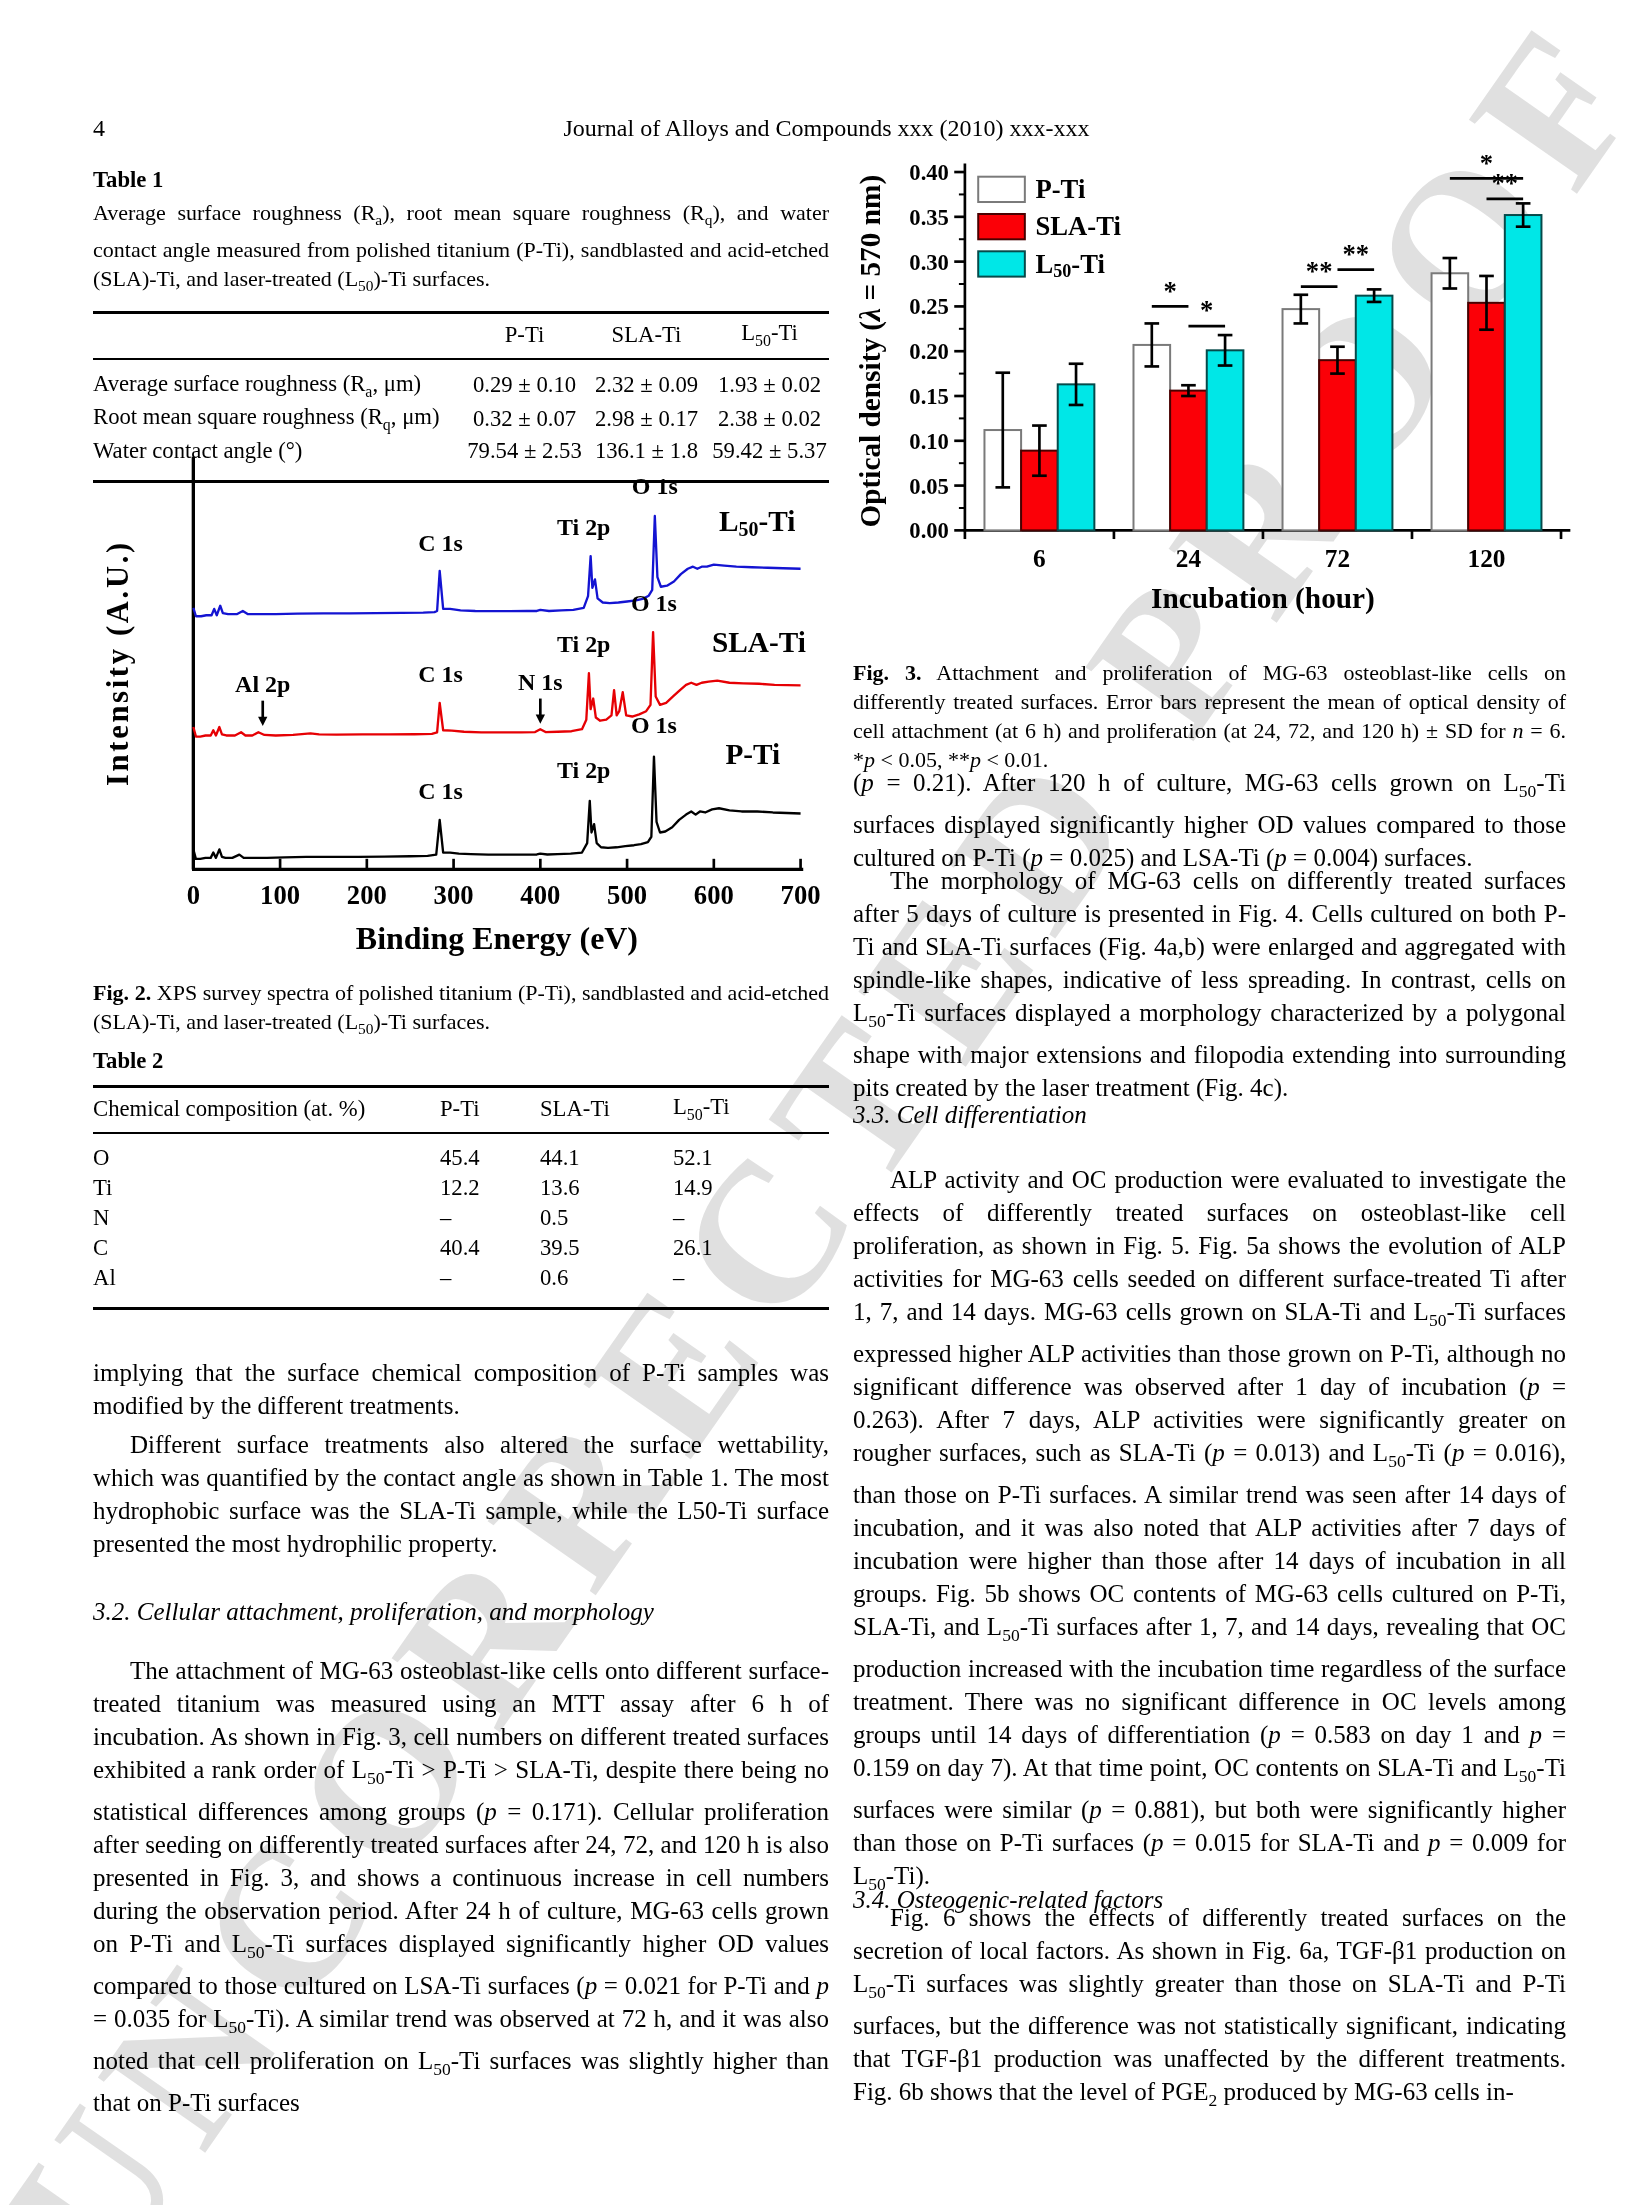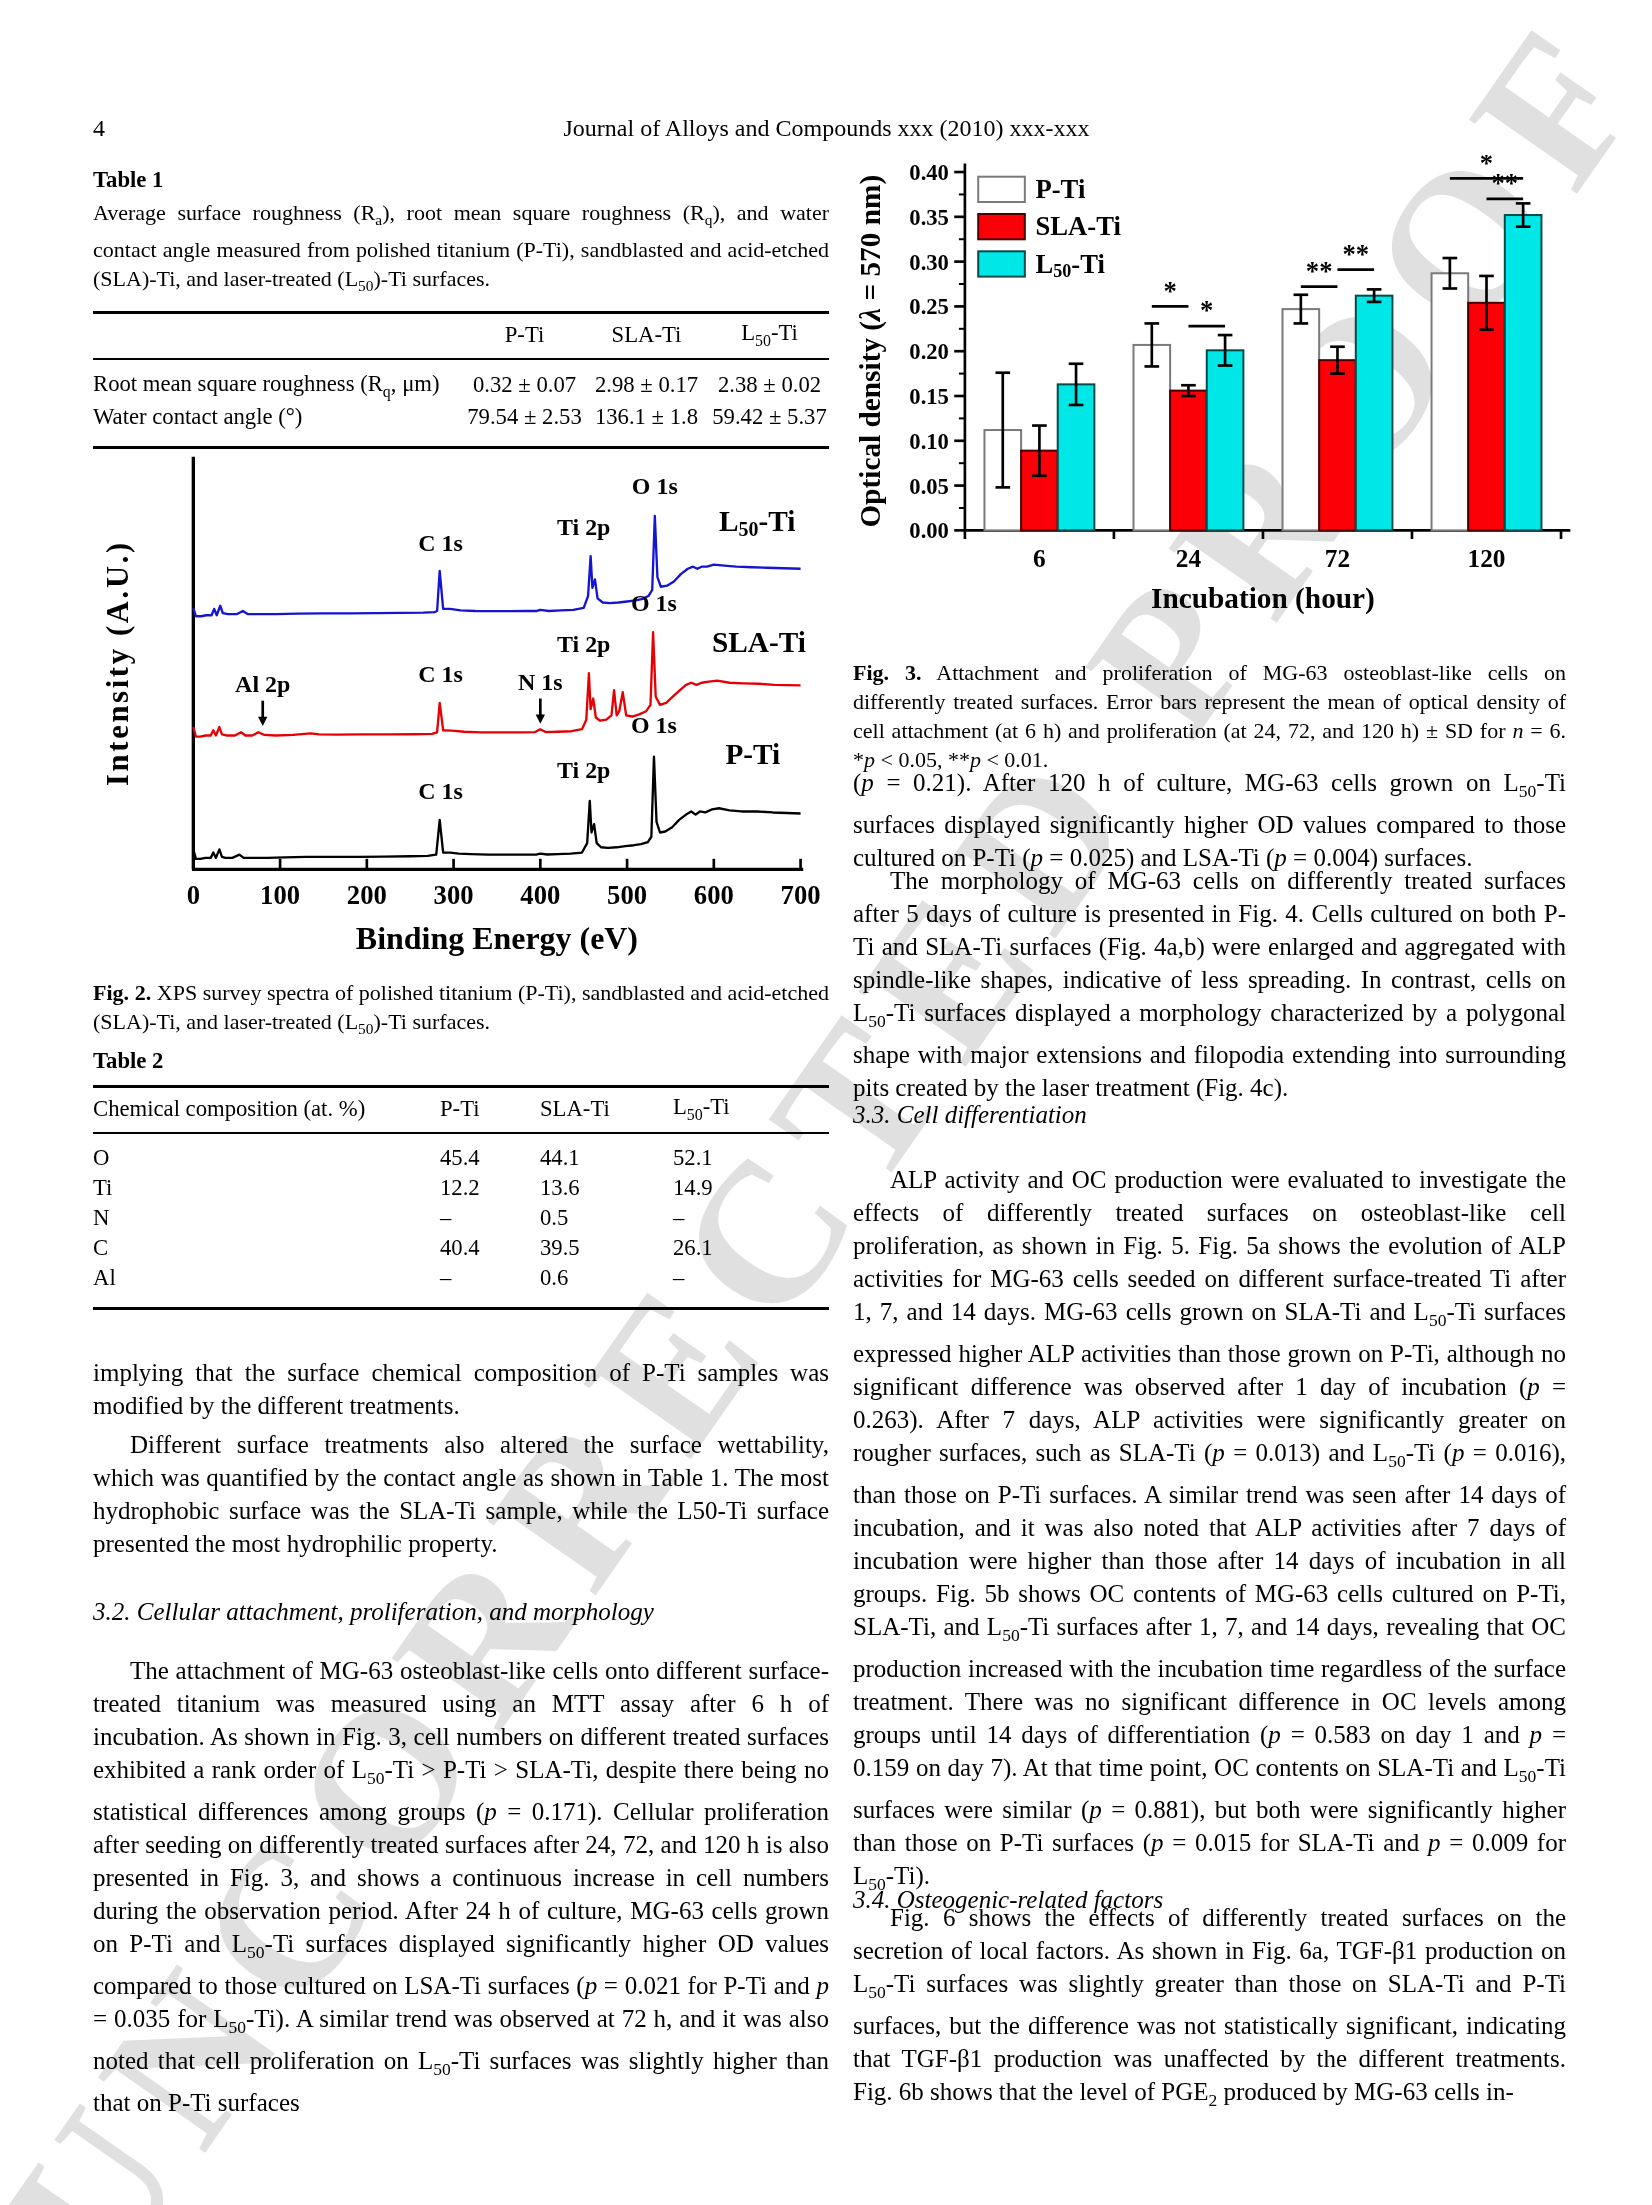--- a/index.html
+++ b/index.html
@@ -43,20 +43,26 @@
     <table class="t" id="table1">
         <thead>
           <tr>
             <th class="al" style="width: 373px;"></th>
             <th class="ac" style="width: 117px;">P-Ti</th>
             <th class="ac" style="width: 127px;">SLA-Ti</th>
             <th class="ac" style="width: 119px;">L<sub>50</sub>-Ti</th>
           </tr>
         </thead>
         <tbody>
+          <tr>
+            <td class="al">Average surface roughness (R<sub>a</sub>, μm)</td>
+            <td class="ac">0.29 ± 0.10</td>
+            <td class="ac">2.32 ± 0.09</td>
+            <td class="ac">1.93 ± 0.02</td>
+          </tr>
           <tr>
             <td class="al">Root mean square roughness (R<sub>q</sub>, μm)</td>
             <td class="ac">0.32 ± 0.07</td>
             <td class="ac">2.98 ± 0.17</td>
             <td class="ac">2.38 ± 0.02</td>
           </tr>
           <tr>
             <td class="al">Water contact angle (°)</td>
             <td class="ac">79.54 ± 2.53</td>
             <td class="ac">136.1 ± 1.8</td>

